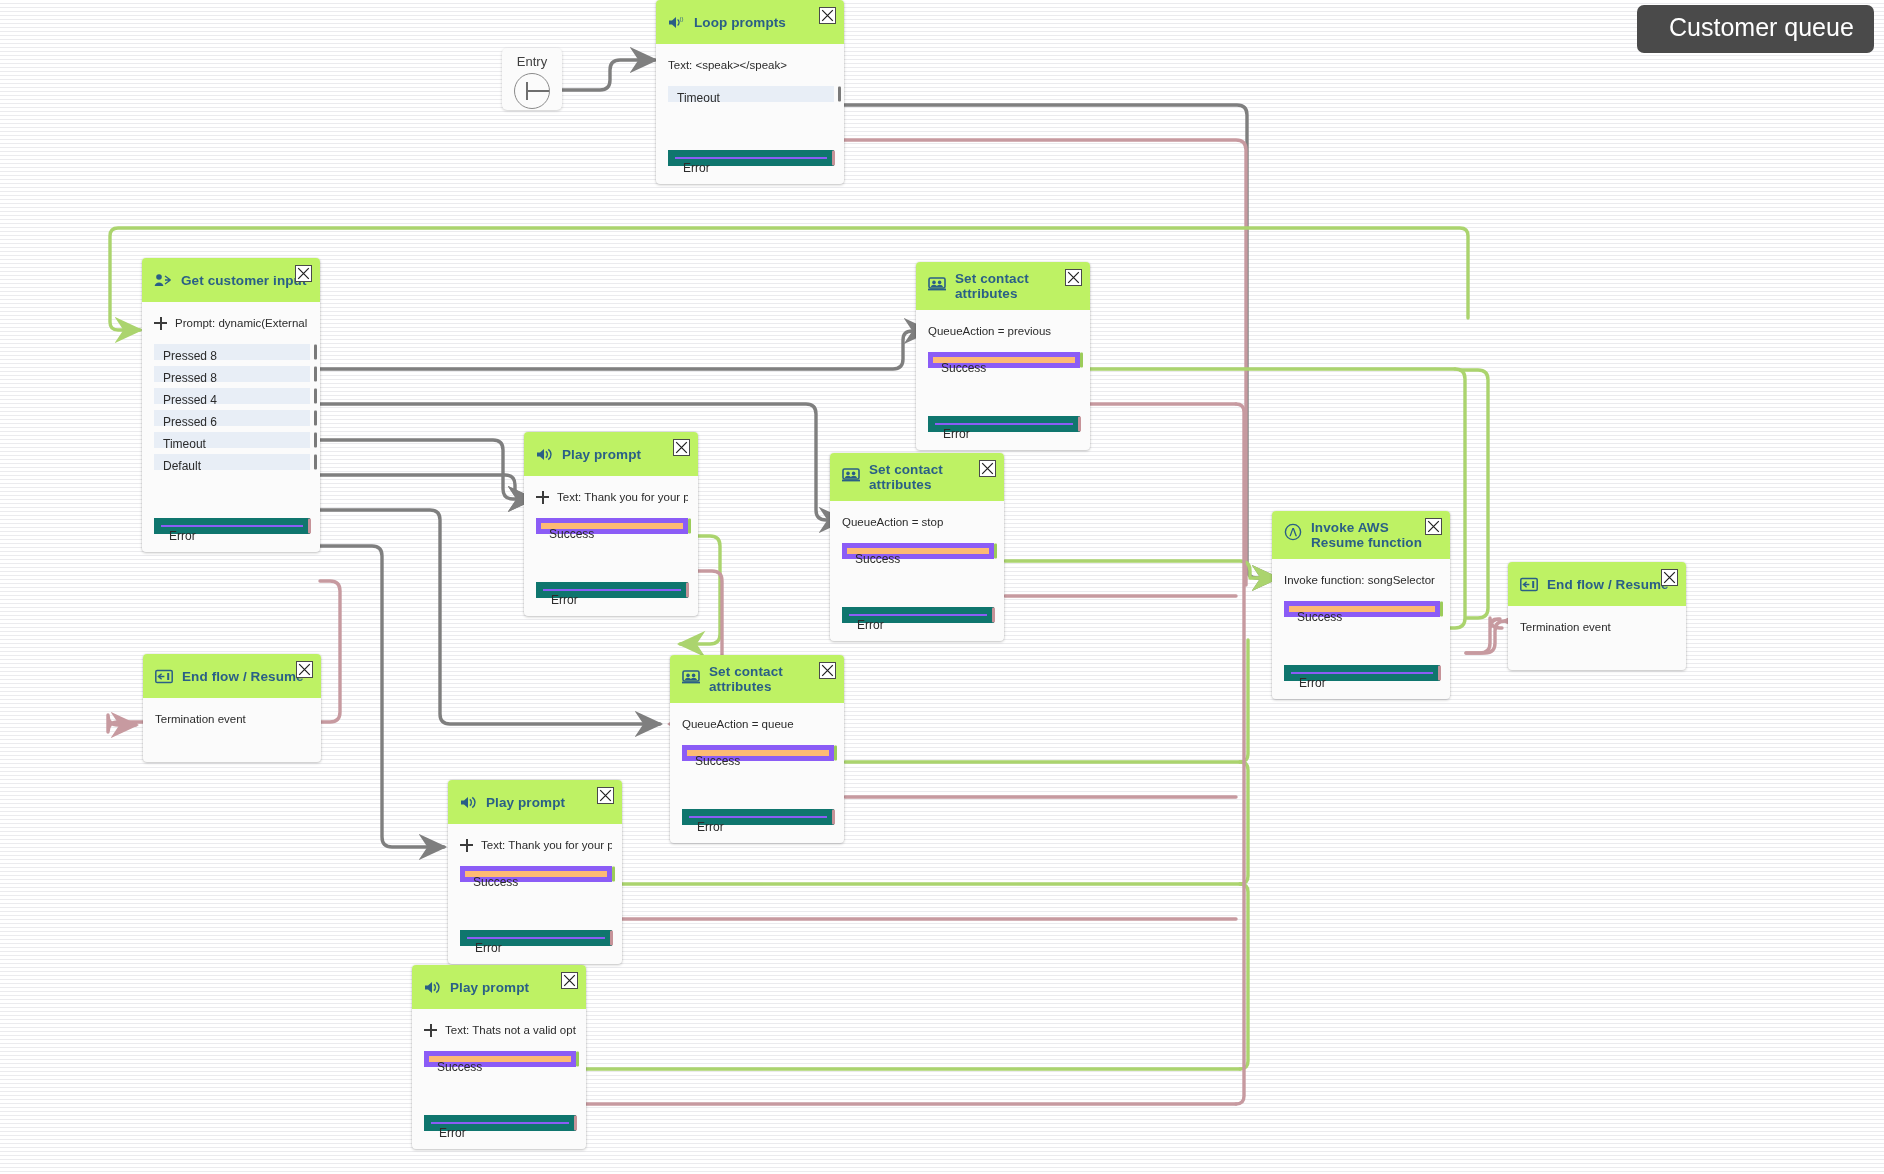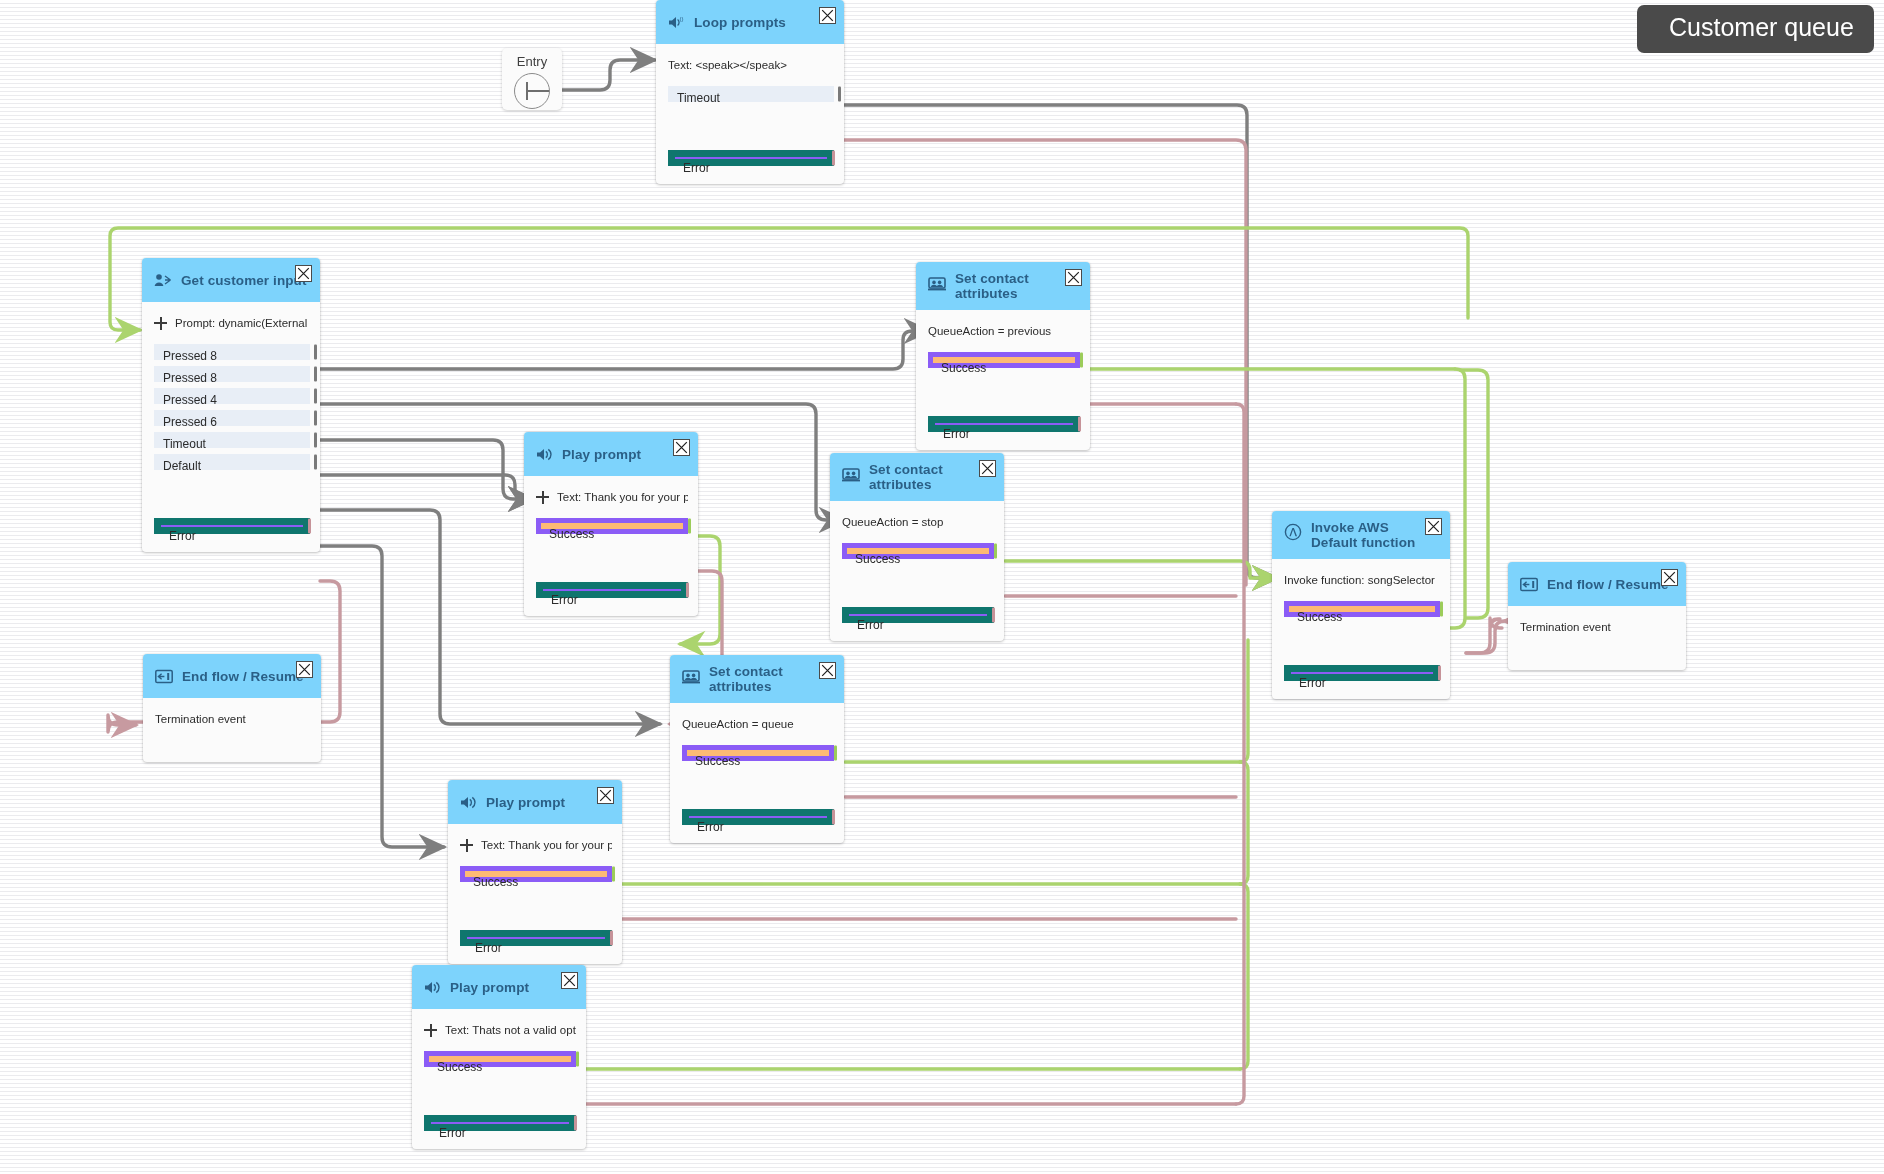--- a/index.html
+++ b/index.html
@@ -25,21 +25,21 @@
   
   .node{
     position:absolute;
     background:#fbfbfb;
     border-radius:4px;
     box-shadow:0 1px 3px rgba(0,0,0,.22), 0 0 0 1px rgba(0,0,0,.03);
     z-index:5;
   }
   .node-head{
     position:relative;
-    background:#7dd3fc;
+    background:#bef264;
     border-radius:4px 4px 0 0;
     padding:9px 10px 9px 12px;
     display:flex;align-items:center;gap:9px;
     min-height:26px;
   }
   .node-title{
     color:#2a5f86;
     font-weight:bold;
     font-size:13.5px;
     line-height:15px;
@@ -476,21 +476,21 @@
       </div>
     </div>
   </div>
 
   <div class="node" style="left:1272px;top:511px;width:178px;">
     <div class="node-head" style="align-items:flex-start;">
       <svg class="icn" style="margin-top:3px;" width="18" height="18" viewBox="0 0 18 18">
         <circle cx="9" cy="9" r="7.6" fill="none" stroke="#2a5f86" stroke-width="1.4"></circle>
         <path d="M5.4,13.2 L8.4,4.9 h1.5 L13,13.2 h-1.5 L9.1,6.6 L6.8,13.2 z" fill="#2a5f86"></path>
       </svg>
-      <span class="node-title two" style="max-width:115px;">Invoke AWS Default function</span>
+      <span class="node-title two" style="max-width:115px;">Invoke AWS Resume function</span>
       <div class="close-btn">
         <svg width="13" height="13" viewBox="0 0 13 13">
             <path d="M1.2,1.2 L11.8,11.8 M11.8,1.2 L1.2,11.8" stroke="#1e1e1e" stroke-width="1.2"></path>
           </svg>
       </div>
     </div>
     <div class="node-body">
       <span class="body-text">Invoke function: songSelector</span>
     </div>
     <div class="ports">

